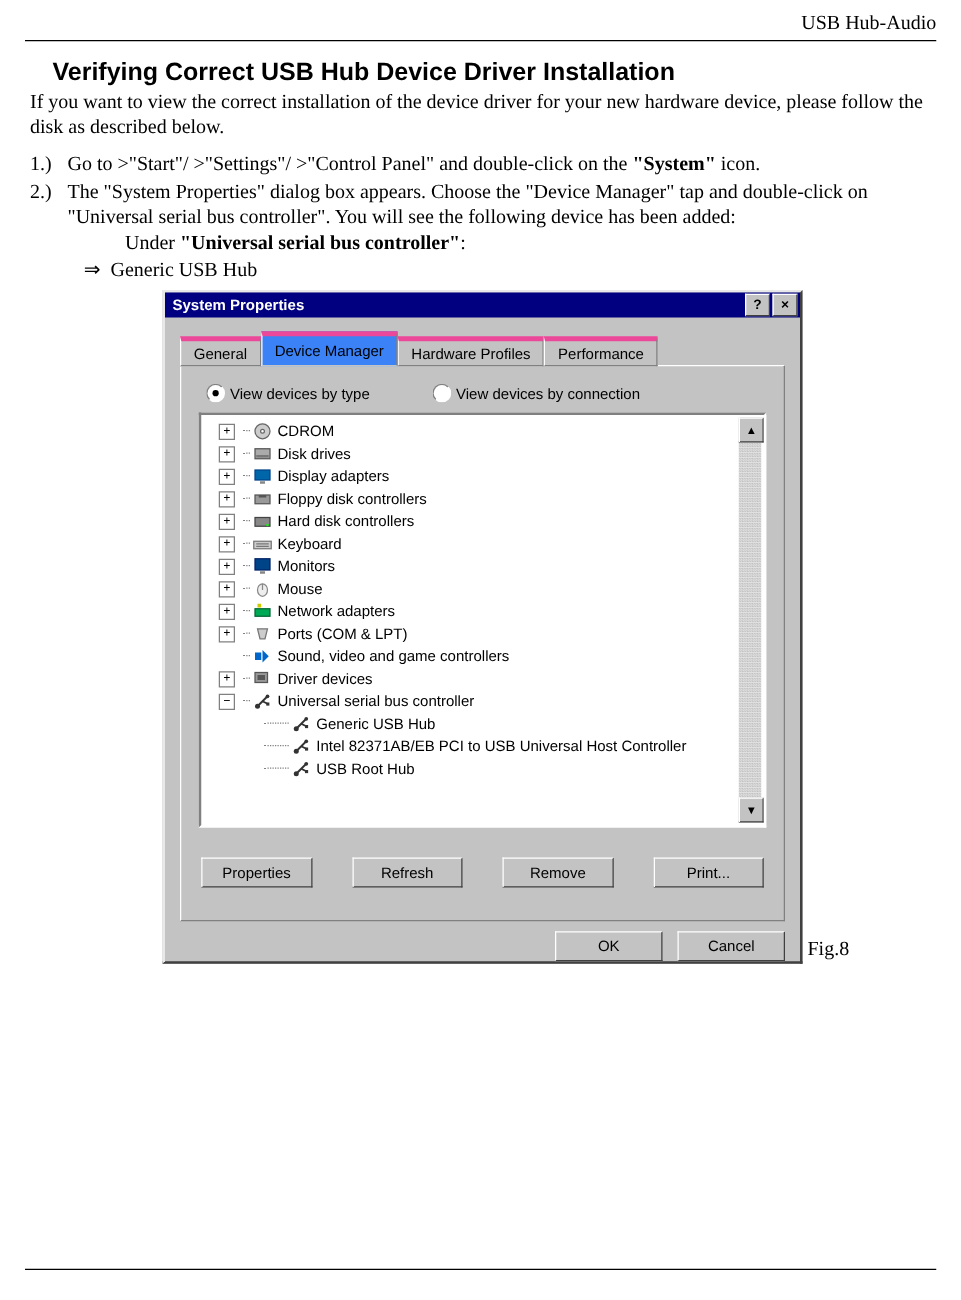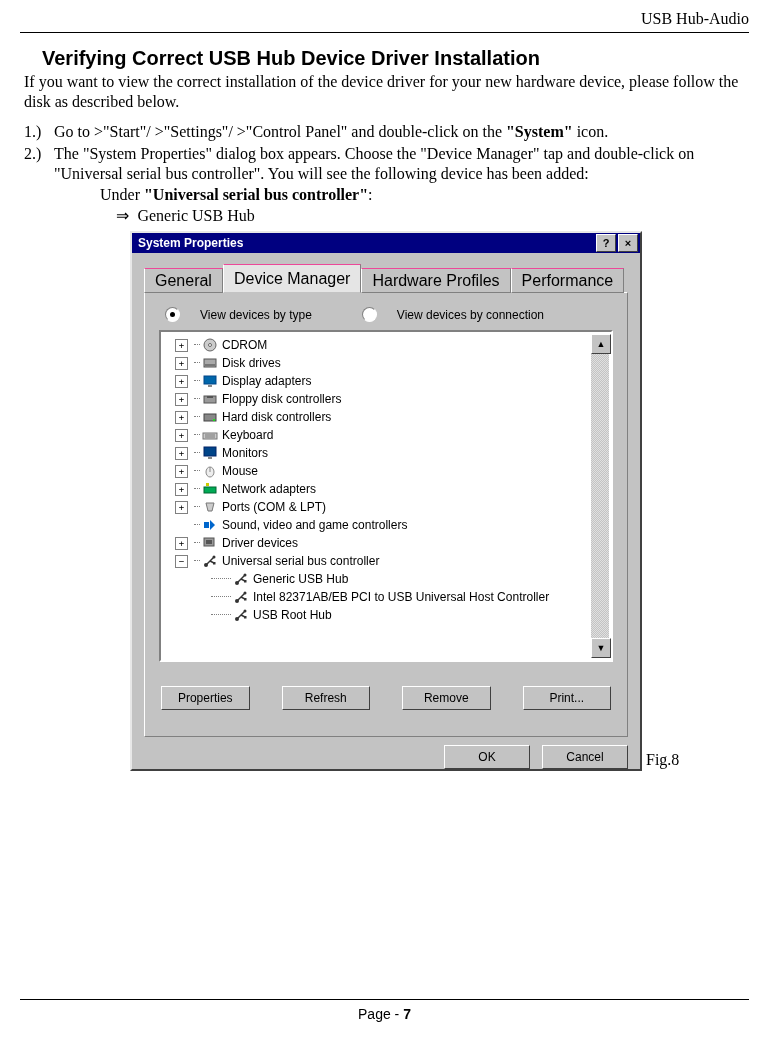--- a/index.html
+++ b/index.html
@@ -53,21 +53,21 @@
   }
   ol.steps li .body {
     flex: 1;
   }
   .under-line {
     margin-left: 80px;
     margin-top: 2px;
     margin-bottom: 2px;
   }
   .arrow-line {
-    margin-left: 96px;
+    margin-left: 47px;
     margin-bottom: 6px;
   }
   .bold { font-weight: bold; }
   
   .figure-wrap {
     margin-left: 110px;
     display: flex;
     align-items: flex-end;
     gap: 4px;
   }
@@ -111,30 +111,30 @@
   }
   .tab-strip {
     padding: 10px 12px 0 12px;
   }
   .tabs {
     display: flex;
     align-items: flex-end;
   }
   .tab {
     padding: 3px 10px;
-    border-top: 1px solid #ec4899;
+    border-top: 4px solid #ec4899;
     border-left: 1px solid #fff;
     border-right: 1px solid #808080;
     background: #c3c3c3;
-    font-size: 16px;
+    font-size: 12px;
     position: relative;
     bottom: -1px;
   }
   .tab.active {
-    background: #e5e5e5;
+    background: #3b82f6;
     border-bottom: 1px solid #c3c3c3;
     z-index: 2;
     padding-top: 5px;
     padding-bottom: 4px;
   }
   .tab.inactive {
     border-bottom: 1px solid #808080;
     padding-bottom: 2px;
   }
   .tab-content {
@@ -149,21 +149,21 @@
   .radio-row {
     display: flex;
     gap: 50px;
     margin-bottom: 8px;
     margin-left: 6px;
     align-items: center;
   }
   .radio-item {
     display: flex;
     align-items: center;
-    gap: 20px;
+    gap: 4px;
     font-size: 12px;
   }
   .radio-circle {
     width: 13px;
     height: 13px;
     border-radius: 50%;
     background: #fff;
     border-top: 1px solid #808080;
     border-left: 1px solid #808080;
     border-right: 1px solid #fff;
@@ -549,17 +549,14 @@
       <div class="ok-row">
         <span class="btn">OK</span>
         <span class="btn">Cancel</span>
       </div>
     </div>
     <span class="fig-label">Fig.8</span>
   </div>
 
   <div class="footer">
     <hr>
-    <div class="pnum">
-      <span>Page - </span><span class="bold">7</span>
-    </div>
   </div>
 </div>
 
 </body></html>

